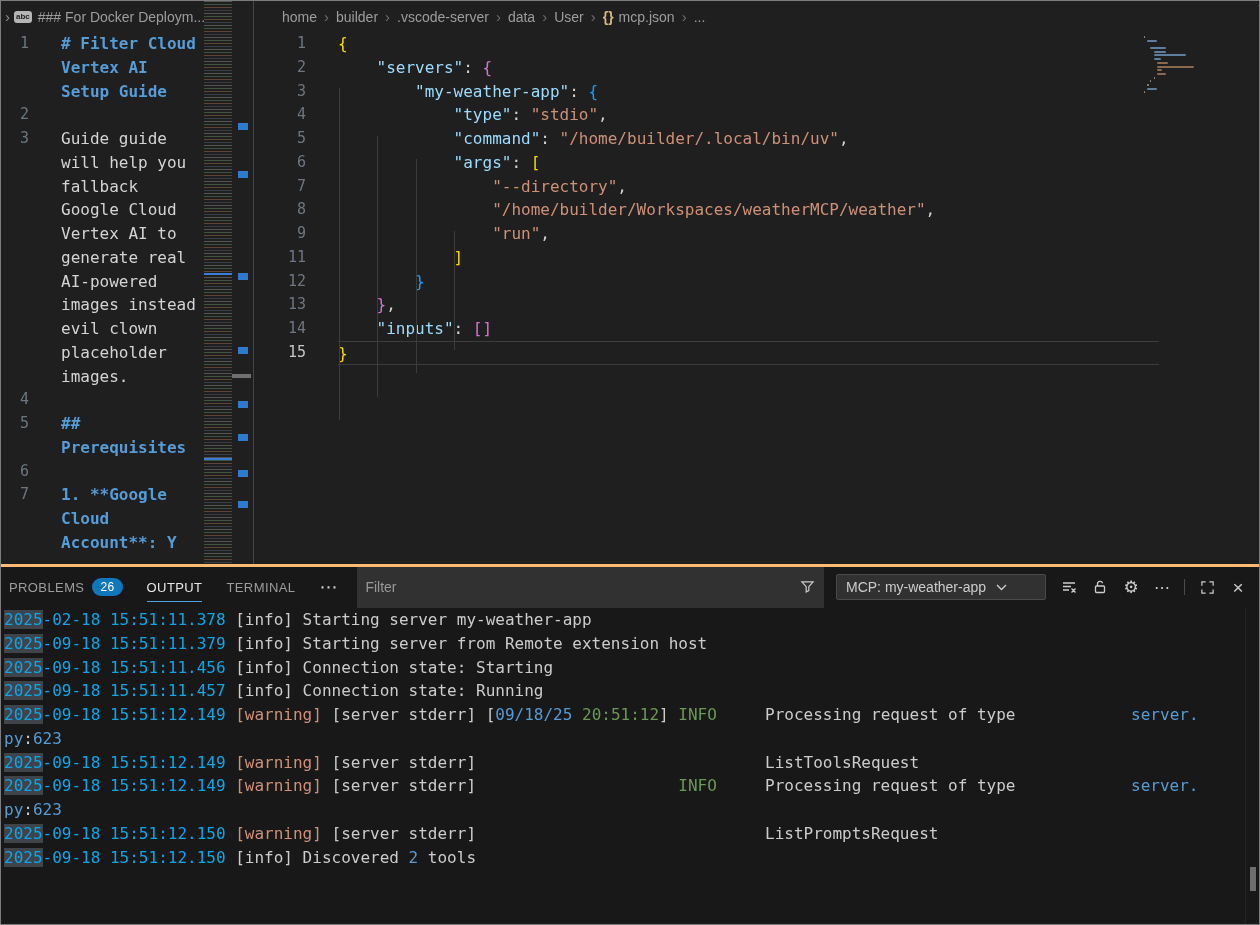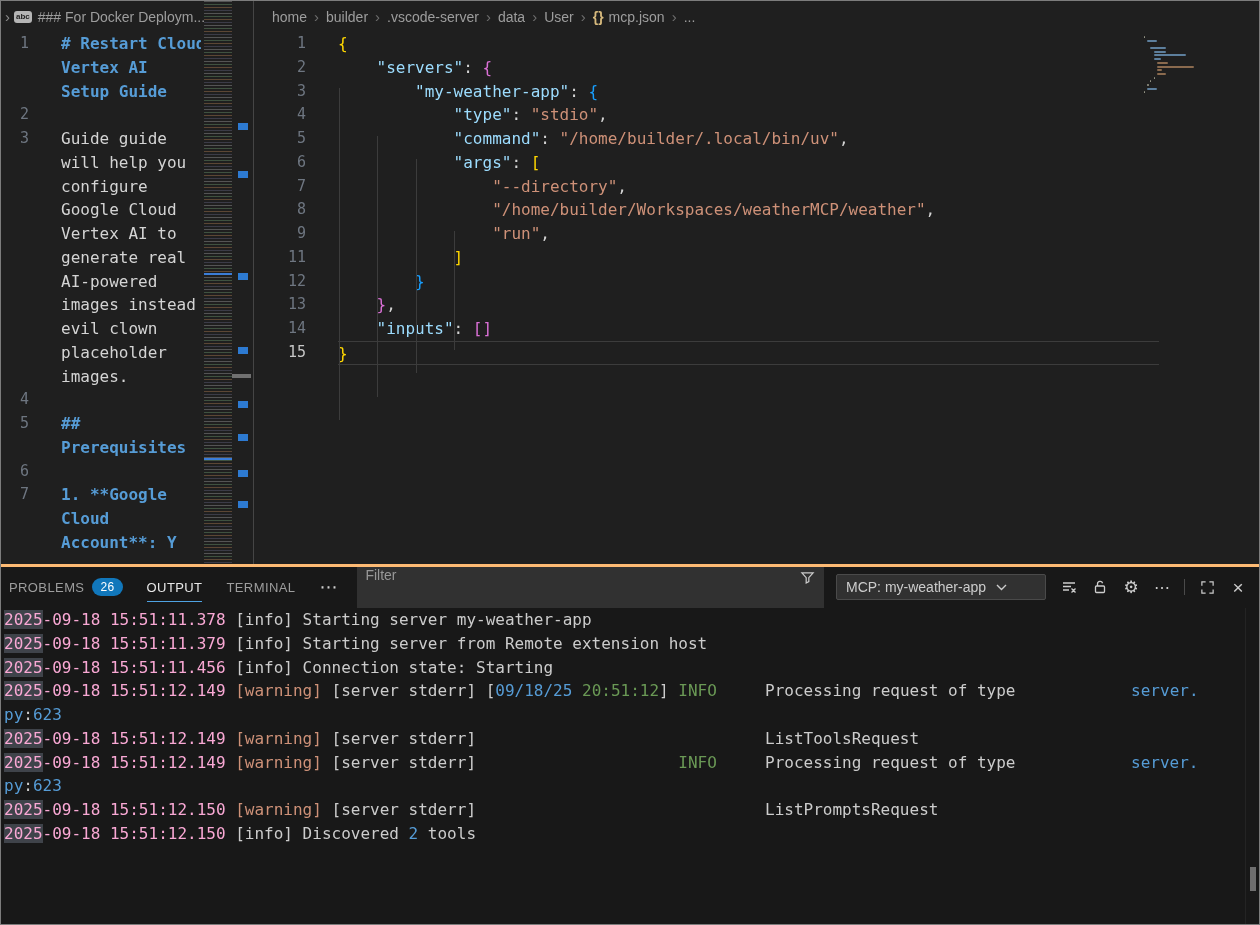--- a/index.html
+++ b/index.html
@@ -9,21 +9,21 @@
     background:#1f1f1f; border:1px solid #7c7c7c; overflow:hidden;
     font-family:"Liberation Sans", sans-serif; color:#cccccc;
   }
   
   .editors { position:absolute; top:0; left:0; right:0; height:563px; }
   .ed-left  { position:absolute; left:0; top:0; width:253px; height:563px; overflow:hidden; border-right:1px solid #454545; background:#1f1f1f; }
   .ed-right { position:absolute; left:254px; top:0; right:0; height:563px; overflow:hidden; background:#1f1f1f; }
 
   .bc { height:31px; display:flex; align-items:center; font-size:14px; color:#9d9d9d; white-space:nowrap; overflow:hidden; }
   .bc-left { padding-left:4px; }
-  .bc-right { padding-left:17px; }
+  .bc-right { padding-left:27px; }
   .bc-sep { color:#6e6e6e; margin:0 7px; font-size:15px; }
   .bc-item { color:#9d9d9d; cursor:pointer; }
   .abc-icon { display:inline-block; background:#b5b5b5; color:#1f1f1f; font-weight:bold;
               font-size:8px; line-height:10px; padding:1px 2px; border-radius:3px; margin:0 6px 0 4px; }
   .json-icon { color:#d7ba7d; font-weight:bold; margin-right:5px; font-size:14px; }
   .bc-chev { color:#8a8a8a; font-size:15px; }
 
   .code-area { position:absolute; top:31px; left:0; right:0; }
   .code-row { display:flex; height:23.75px; line-height:23.75px;
               font-family:"DejaVu Sans Mono", monospace; font-size:16px; white-space:pre; position:relative; }
@@ -64,37 +64,37 @@
 
   
   .panel { position:absolute; left:0; right:0; top:563px; bottom:0; background:#181818; border-top:3px solid #fdba74; }
   .phead { height:40px; display:flex; align-items:center; padding:0 10px 0 8px; }
   .ptab { font-size:13px; letter-spacing:.4px; color:#9d9d9d; cursor:pointer; position:relative;
           height:40px; display:flex; align-items:center; margin-right:24px; }
   .ptab.active { color:#e7e7e7; }
   .ptab.active::after { content:""; position:absolute; left:0; right:0; bottom:5px; height:1.5px; background:#4fa3e3; }
   .badge { background:#1177bb; color:#ffffff; font-size:12px; border-radius:11px; padding:2px 8px; margin-left:8px; }
   .pmore { color:#cfcfcf; font-size:18px; margin-right:20px; cursor:pointer; }
-  .filter-wrap { flex:1 1 auto; max-width:494px; height:41px; background:#313131; display:flex; align-items:flex-start; padding:0 6px 1px 8px; }
+  .filter-wrap { flex:1 1 auto; max-width:494px; height:41px; background:#313131; display:flex; align-items:center; padding:0 6px 1px 8px; }
   .filter-wrap input { flex:1; background:transparent; border:none; outline:none; color:#cccccc; font-size:14px; font-family:"Liberation Sans",sans-serif; }
   .filter-wrap input::placeholder { color:#989898; }
   .icon-btn { display:flex; align-items:center; justify-content:center; width:22px; height:22px; cursor:pointer; color:#cccccc; }
   .icon-btn svg { stroke:#cccccc; fill:none; stroke-width:1.3; }
   .scope { margin-left:12px; height:26px; min-width:210px; background:#313131; border:1px solid #4a4a4a; border-radius:2px;
            display:flex; align-items:center; padding:0 9px; cursor:pointer; }
   .scope-label { font-size:14px; color:#cccccc; margin-right:10px; white-space:nowrap; }
   .pactions { display:flex; align-items:center; gap:9px; margin-left:12px; }
   .gear-glyph { font-family:"DejaVu Sans", sans-serif; font-size:17px; color:#cccccc; }
   .vsep { width:1px; height:16px; background:#4a4a4a; margin:0 2px; }
   .close-glyph { font-size:19px; color:#cccccc; line-height:1; }
 
   .plog { position:absolute; top:41px; left:3px; right:14px; bottom:0; overflow:hidden;
           font-family:"DejaVu Sans Mono", monospace; font-size:16px; }
   .log-row { height:23.75px; line-height:23.75px; white-space:pre; }
-  .ts { color:#f9a8d4; } .green { color:#6a9955; }
+  .ts { color:#0ea5e9; } .green { color:#6a9955; }
   .warn { color:#ce9178; }
   .blue { color:#569cd6; }
   .ldef { color:#cccccc; }
   .hl { background:#3f434a; }
   .ptrack { position:absolute; right:13px; top:41px; bottom:0; width:1px; background:#242424; }
   .pthumb { position:absolute; right:3px; width:6px; height:24px; background:#6e6e6e; }
 </style>
 </head>
 <body>
 
@@ -102,27 +102,27 @@
 
   <div class="editors">
 
     <div class="ed-left">
       <div class="bc bc-left">
         <span class="bc-chev">›</span>
         <span class="abc-icon">abc</span>
         <span class="bc-item">### For Docker Deploym...</span>
       </div>
       <div class="code-area" id="left-lines" style="right:52px;">
-          <div class="code-row"><div class="gut">1</div><div class="cnt"><span class="mdh"># Restart Cloud</span></div></div>
+          <div class="code-row"><div class="gut">1</div><div class="cnt"><span class="mdh"># Filter Cloud</span></div></div>
           <div class="code-row"><div class="gut"></div><div class="cnt"><span class="mdh">Vertex AI</span></div></div>
           <div class="code-row"><div class="gut"></div><div class="cnt"><span class="mdh">Setup Guide</span></div></div>
           <div class="code-row"><div class="gut">2</div><div class="cnt"><span class=""></span></div></div>
           <div class="code-row"><div class="gut">3</div><div class="cnt"><span class="def">Guide guide</span></div></div>
           <div class="code-row"><div class="gut"></div><div class="cnt"><span class="def">will help you</span></div></div>
-          <div class="code-row"><div class="gut"></div><div class="cnt"><span class="def">configure</span></div></div>
+          <div class="code-row"><div class="gut"></div><div class="cnt"><span class="def">fallback</span></div></div>
           <div class="code-row"><div class="gut"></div><div class="cnt"><span class="def">Google Cloud</span></div></div>
           <div class="code-row"><div class="gut"></div><div class="cnt"><span class="def">Vertex AI to</span></div></div>
           <div class="code-row"><div class="gut"></div><div class="cnt"><span class="def">generate real</span></div></div>
           <div class="code-row"><div class="gut"></div><div class="cnt"><span class="def">AI-powered</span></div></div>
           <div class="code-row"><div class="gut"></div><div class="cnt"><span class="def">images instead</span></div></div>
           <div class="code-row"><div class="gut"></div><div class="cnt"><span class="def">evil clown</span></div></div>
           <div class="code-row"><div class="gut"></div><div class="cnt"><span class="def">placeholder</span></div></div>
           <div class="code-row"><div class="gut"></div><div class="cnt"><span class="def">images.</span></div></div>
           <div class="code-row"><div class="gut">4</div><div class="cnt"><span class=""></span></div></div>
           <div class="code-row"><div class="gut">5</div><div class="cnt"><span class="mdh">##</span></div></div>
@@ -259,23 +259,24 @@
               <path d="M6 2H2v4M10 2h4v4M2 10v4h4M14 10v4h-4"></path>
             </svg>
         </span>
         <span class="icon-btn">
             <span class="close-glyph">×</span>
           </span>
       </div>
     </div>
 
     <div class="plog" id="log-rows">
-        <div class="log-row"><span class="ts hl">2025</span><span class="ts">-09-18 15:51:11.378 </span><span class="ldef">[info] Starting server my-weather-app</span></div>
+        <div class="log-row"><span class="ts hl">2025</span><span class="ts">-02-18 15:51:11.378 </span><span class="ldef">[info] Starting server my-weather-app</span></div>
         <div class="log-row"><span class="ts hl">2025</span><span class="ts">-09-18 15:51:11.379 </span><span class="ldef">[info] Starting server from Remote extension host</span></div>
         <div class="log-row"><span class="ts hl">2025</span><span class="ts">-09-18 15:51:11.456 </span><span class="ldef">[info] Connection state: Starting</span></div>
+        <div class="log-row"><span class="ts hl">2025</span><span class="ts">-09-18 15:51:11.457 </span><span class="ldef">[info] Connection state: Running</span></div>
         <div class="log-row"><span class="ts hl">2025</span><span class="ts">-09-18 15:51:12.149 </span><span class="warn">[warning]</span><span class="ldef"> [server stderr] </span><span class="ldef">[</span><span class="blue">09/18/25</span><span class="ldef"> </span><span class="green">20:51:12</span><span class="ldef">]</span><span class="ldef"> </span><span class="green">INFO</span><span class="ldef">     Processing request of type            </span><span class="blue">server.</span></div>
         <div class="log-row"><span class="blue">py</span><span class="ldef">:</span><span class="blue">623</span></div>
         <div class="log-row"><span class="ts hl">2025</span><span class="ts">-09-18 15:51:12.149 </span><span class="warn">[warning]</span><span class="ldef"> [server stderr]</span><span class="ldef">                              </span><span class="ldef">ListToolsRequest</span></div>
         <div class="log-row"><span class="ts hl">2025</span><span class="ts">-09-18 15:51:12.149 </span><span class="warn">[warning]</span><span class="ldef"> [server stderr]</span><span class="ldef">                     </span><span class="green">INFO</span><span class="ldef">     Processing request of type            </span><span class="blue">server.</span></div>
         <div class="log-row"><span class="blue">py</span><span class="ldef">:</span><span class="blue">623</span></div>
         <div class="log-row"><span class="ts hl">2025</span><span class="ts">-09-18 15:51:12.150 </span><span class="warn">[warning]</span><span class="ldef"> [server stderr]</span><span class="ldef">                              </span><span class="ldef">ListPromptsRequest</span></div>
         <div class="log-row"><span class="ts hl">2025</span><span class="ts">-09-18 15:51:12.150 </span><span class="ldef">[info] Discovered </span><span class="blue">2</span><span class="ldef"> tools</span></div>
       </div>
     <div class="ptrack"></div>
     <div class="pthumb" style="bottom:33px;"></div>

